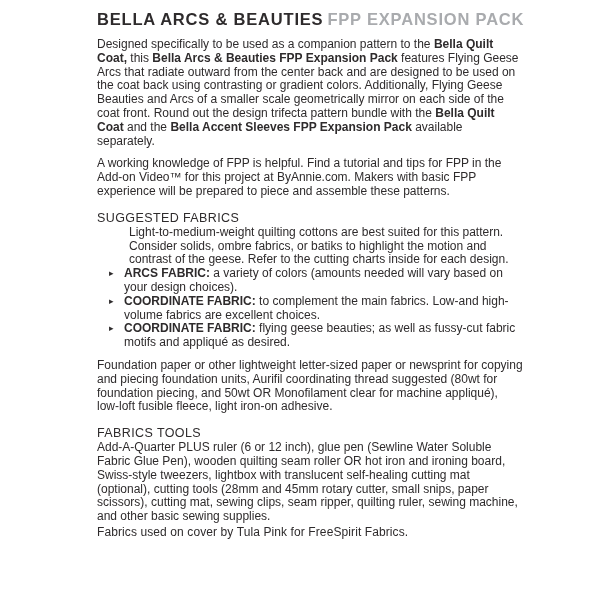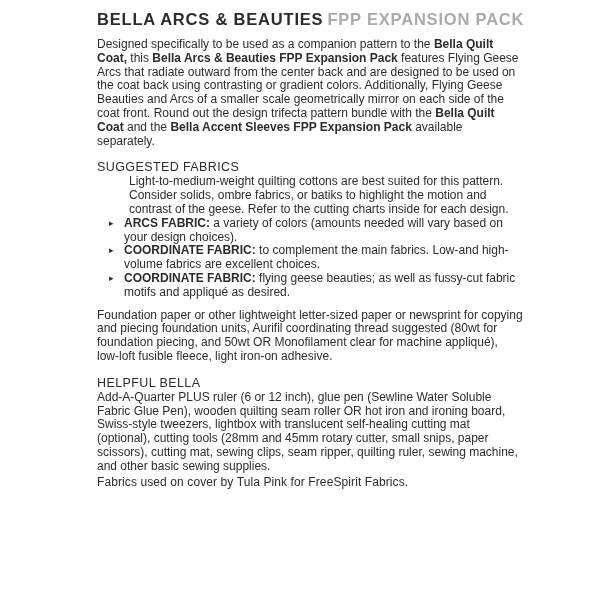--- a/index.html
+++ b/index.html
@@ -72,30 +72,31 @@
 </style>
 </head>
 <body>
 
 <div class="page">
 
   <h1 class="title"><span>BELLA ARCS &amp; BEAUTIES</span><span class="sub">FPP EXPANSION PACK</span></h1>
 
   <p><span>Designed specifically to be used as a companion pattern to the </span><b>Bella Quilt Coat,</b><span> this </span><b>Bella Arcs &amp; Beauties FPP Expansion Pack</b><span> features Flying Geese Arcs that radiate outward from the center back and are designed to be used on the coat back using contrasting or gradient colors. Additionally, Flying Geese Beauties and Arcs of a smaller scale geometrically mirror on each side of the coat front. Round out the design trifecta pattern bundle with the </span><b>Bella Quilt Coat</b><span> and the </span><b>Bella Accent Sleeves FPP Expansion Pack</b><span> available separately.</span></p>
 
+  <p>A working knowledge of FPP is helpful. Find a tutorial and tips for FPP in the Add-on Video™ for this project at ByAnnie.com. Makers with basic FPP experience will be prepared to piece and assemble these patterns.</p>
 
   <h2>SUGGESTED FABRICS</h2>
   <p style="margin-bottom:0;margin-left:32px;">Light-to-medium-weight quilting cottons are best suited for this pattern. Consider solids, ombre fabrics, or batiks to highlight the motion and contrast of the geese. Refer to the cutting charts inside for each design.</p>
 
   <ul class="bullets">
     <li><span class="arrow">▸</span><b>ARCS FABRIC:</b><span> a variety of colors (amounts needed will vary based on your design choices).</span></li>
     <li><span class="arrow">▸</span><b>COORDINATE FABRIC:</b><span> to complement the main fabrics. Low-and high-volume fabrics are excellent choices.</span></li>
     <li><span class="arrow">▸</span><b>COORDINATE FABRIC:</b><span> flying geese beauties; as well as fussy-cut fabric motifs and appliqué as desired.</span></li>
   </ul>
 
   <p>Foundation paper or other lightweight letter-sized paper or newsprint for copying and piecing foundation units, Aurifil coordinating thread suggested (80wt for foundation piecing, and 50wt OR Monofilament clear for machine appliqué), low-loft fusible fleece, light iron-on adhesive.</p>
 
-  <h2>HELPFUL BELLA</h2>
+  <h2>FABRICS TOOLS</h2>
   <p style="margin-bottom:2px;">Add-A-Quarter PLUS ruler (6 or 12 inch), glue pen (Sewline Water Soluble Fabric Glue Pen), wooden quilting seam roller OR hot iron and ironing board, Swiss-style tweezers, lightbox with translucent self-healing cutting mat (optional), cutting tools (28mm and 45mm rotary cutter, small snips, paper scissors), cutting mat, sewing clips, seam ripper, quilting ruler, sewing machine, and other basic sewing supplies.</p>
 
   <p class="footer">Fabrics used on cover by Tula Pink for FreeSpirit Fabrics.</p>
 
 </div>
 
 </body></html>

